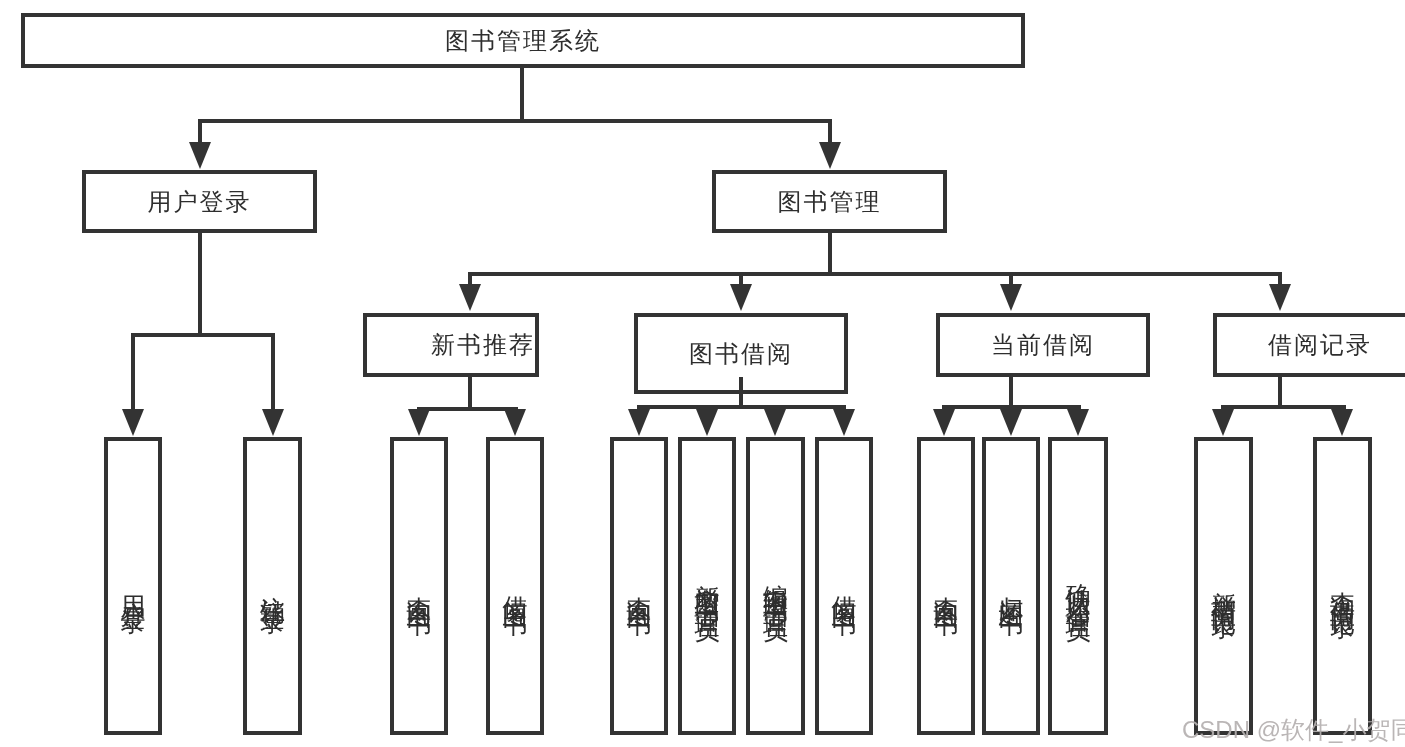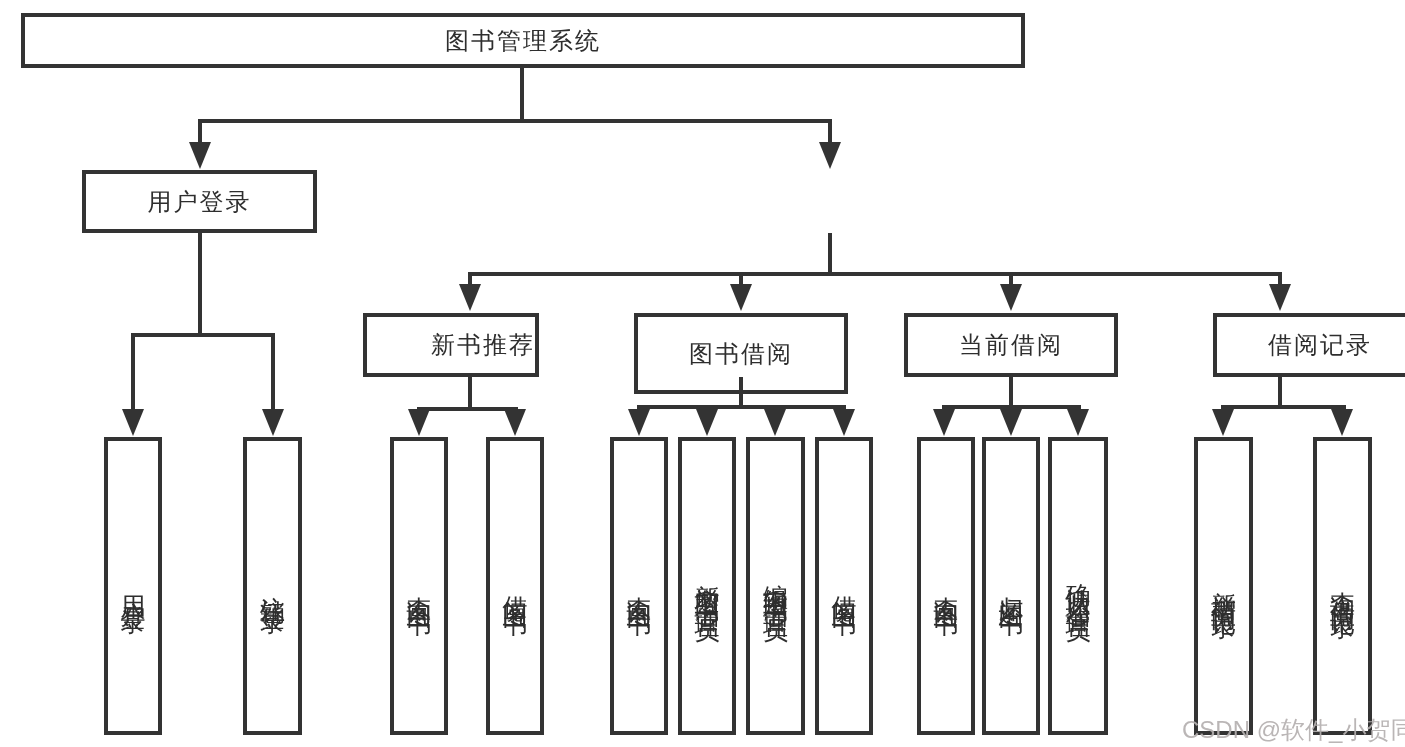--- a/index.html
+++ b/index.html
@@ -73,20 +73,23 @@
   <div class="line" style="left:520px; top:68px; width:4px; height:54px;"></div>
   <div class="line" style="left:198px; top:119px; width:634px; height:4px;"></div>
   <div class="line" style="left:198px; top:119px; width:4px; height:28px;"></div>
   <div class="line" style="left:828px; top:119px; width:4px; height:28px;"></div>
   <div class="arrow" style="left:189px; top:142px;"></div>
   <div class="arrow" style="left:819px; top:142px;"></div>
 
   <div class="box hbox" style="left:82px; top:170px; width:235px; height:63px;">
     <span>用户登录</span>
   </div>
+  <div class="box hbox" style="left:712px; top:170px; width:235px; height:63px;">
+    <span>图书管理</span>
+  </div>
 
   <div class="line" style="left:198px; top:233px; width:4px; height:102px;"></div>
   <div class="line" style="left:131px; top:333px; width:144px; height:4px;"></div>
   <div class="line" style="left:131px; top:333px; width:4px; height:78px;"></div>
   <div class="line" style="left:271px; top:333px; width:4px; height:78px;"></div>
   <div class="arrow" style="left:122px; top:409px;"></div>
   <div class="arrow" style="left:262px; top:409px;"></div>
 
   <div class="line" style="left:828px; top:233px; width:4px; height:41px;"></div>
   <div class="line" style="left:468px; top:272px; width:814px; height:4px;"></div>
@@ -98,21 +101,21 @@
   <div class="arrow" style="left:730px; top:284px;"></div>
   <div class="arrow" style="left:1000px; top:284px;"></div>
   <div class="arrow" style="left:1269px; top:284px;"></div>
 
   <div class="box hbox" style="left:363px; top:313px; width:176px; height:64px;justify-content:flex-end;">
     <span>新书推荐</span>
   </div>
   <div class="box hbox" style="left:634px; top:313px; width:214px; height:81px;">
     <span>图书借阅</span>
   </div>
-  <div class="box hbox" style="left:904px; top:313px; width:214px; height:64px;">
+  <div class="box hbox" style="left:936px; top:313px; width:214px; height:64px;">
     <span>当前借阅</span>
   </div>
   <div class="box hbox" style="left:1173px; top:313px; width:214px; height:64px;margin-left:40px;">
     <span>借阅记录</span>
   </div>
 
   <div class="line" style="left:468px; top:377px; width:4px; height:32px;"></div>
   <div class="line" style="left:417px; top:407px; width:101px; height:4px;"></div>
   <div class="arrow" style="left:408px; top:409px;"></div>
   <div class="arrow" style="left:504px; top:409px;"></div>

